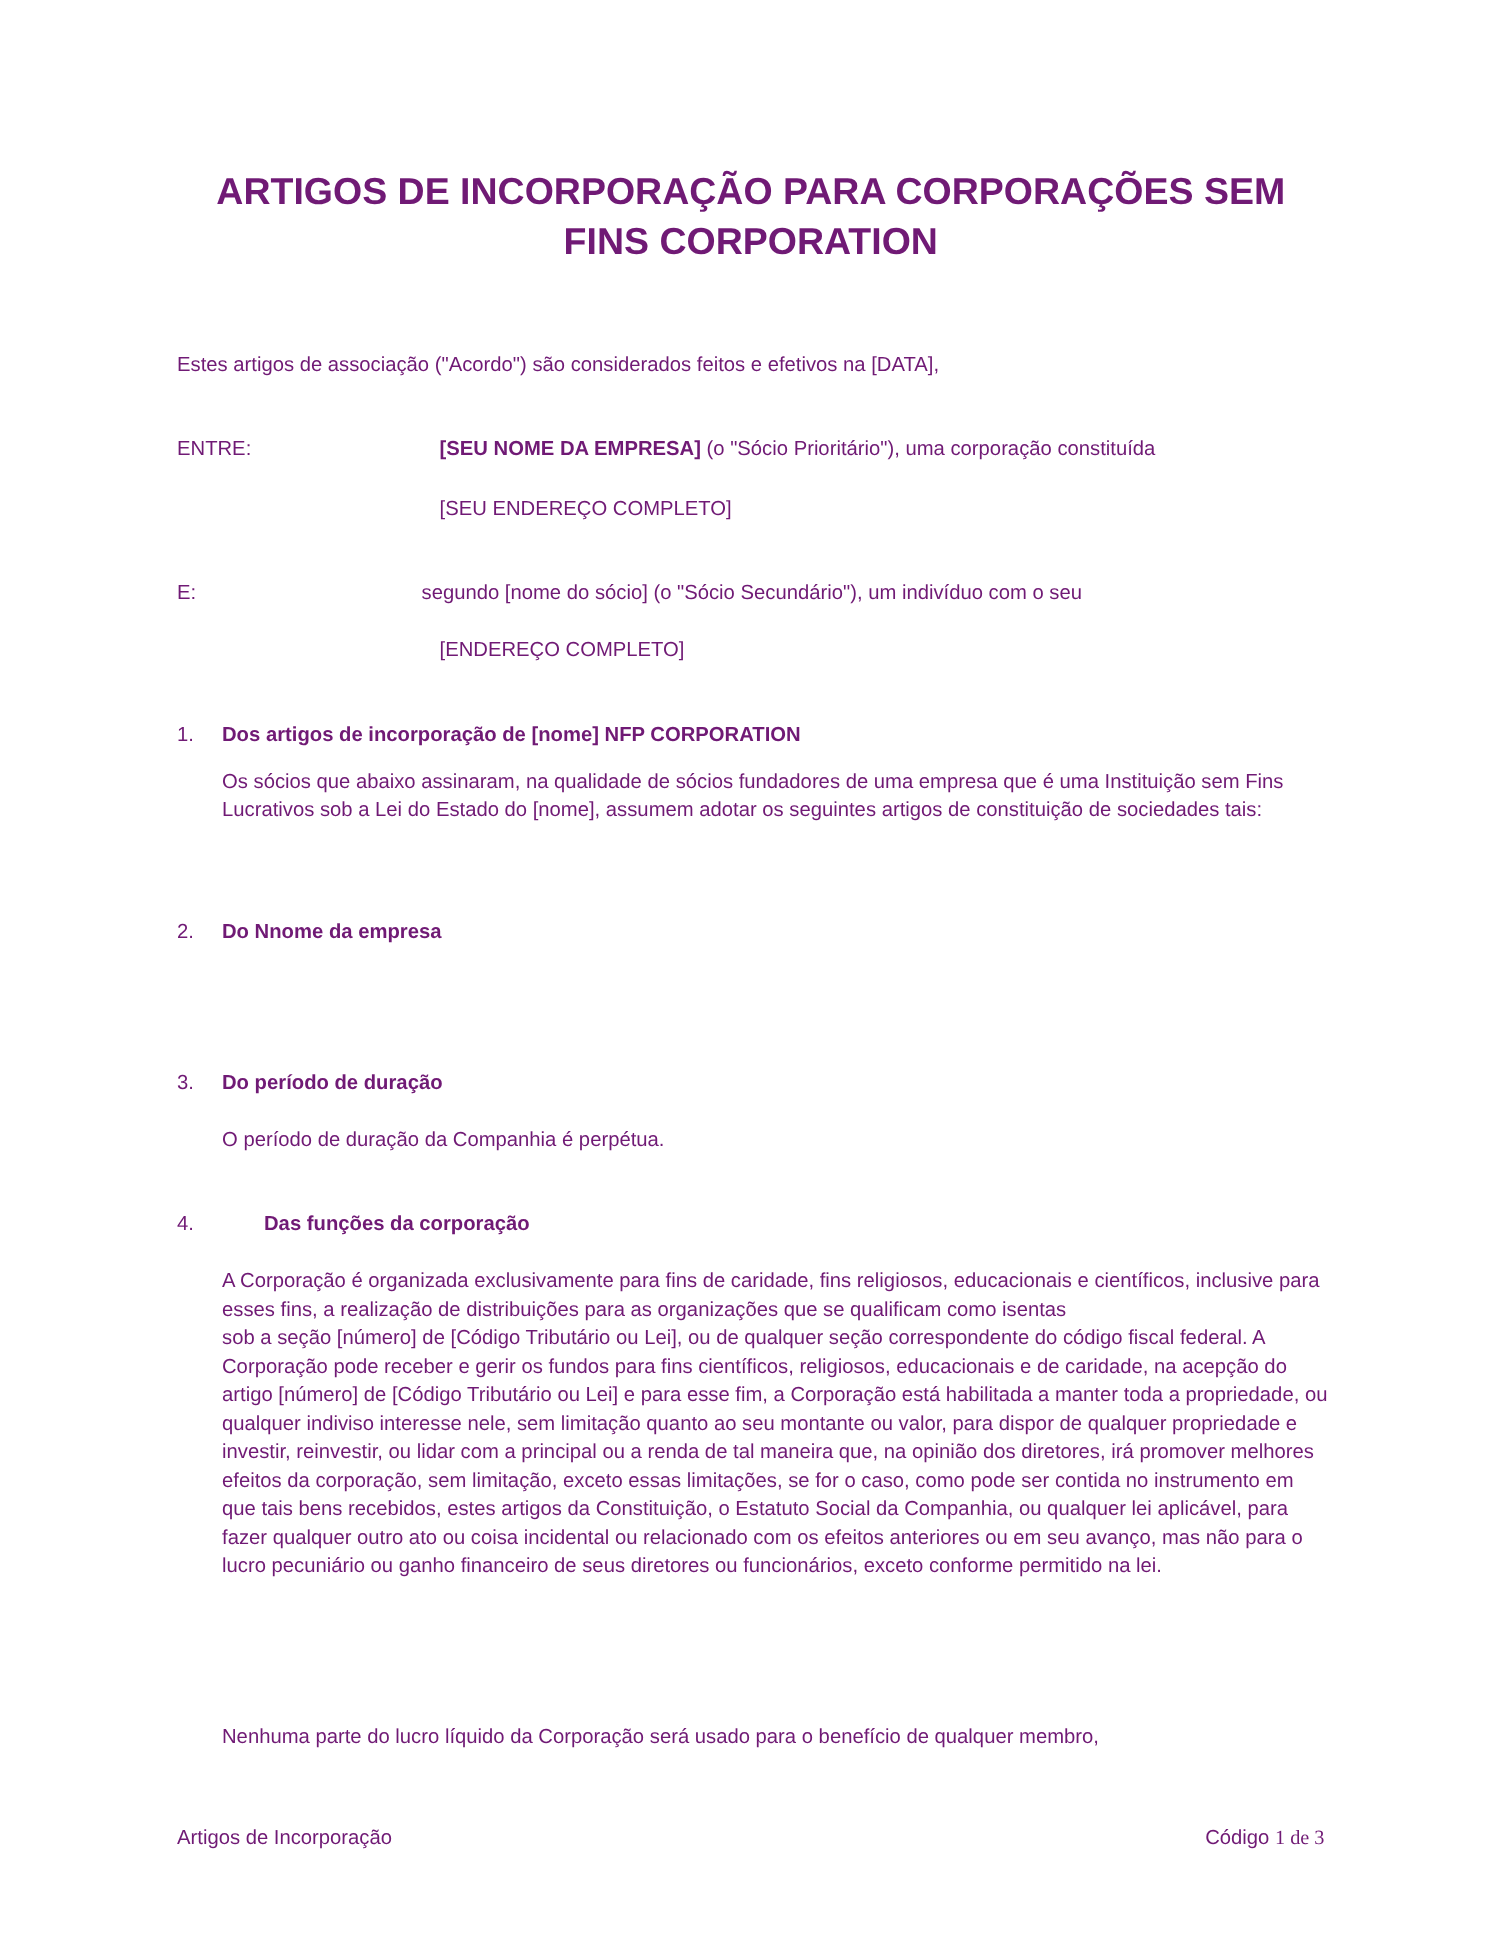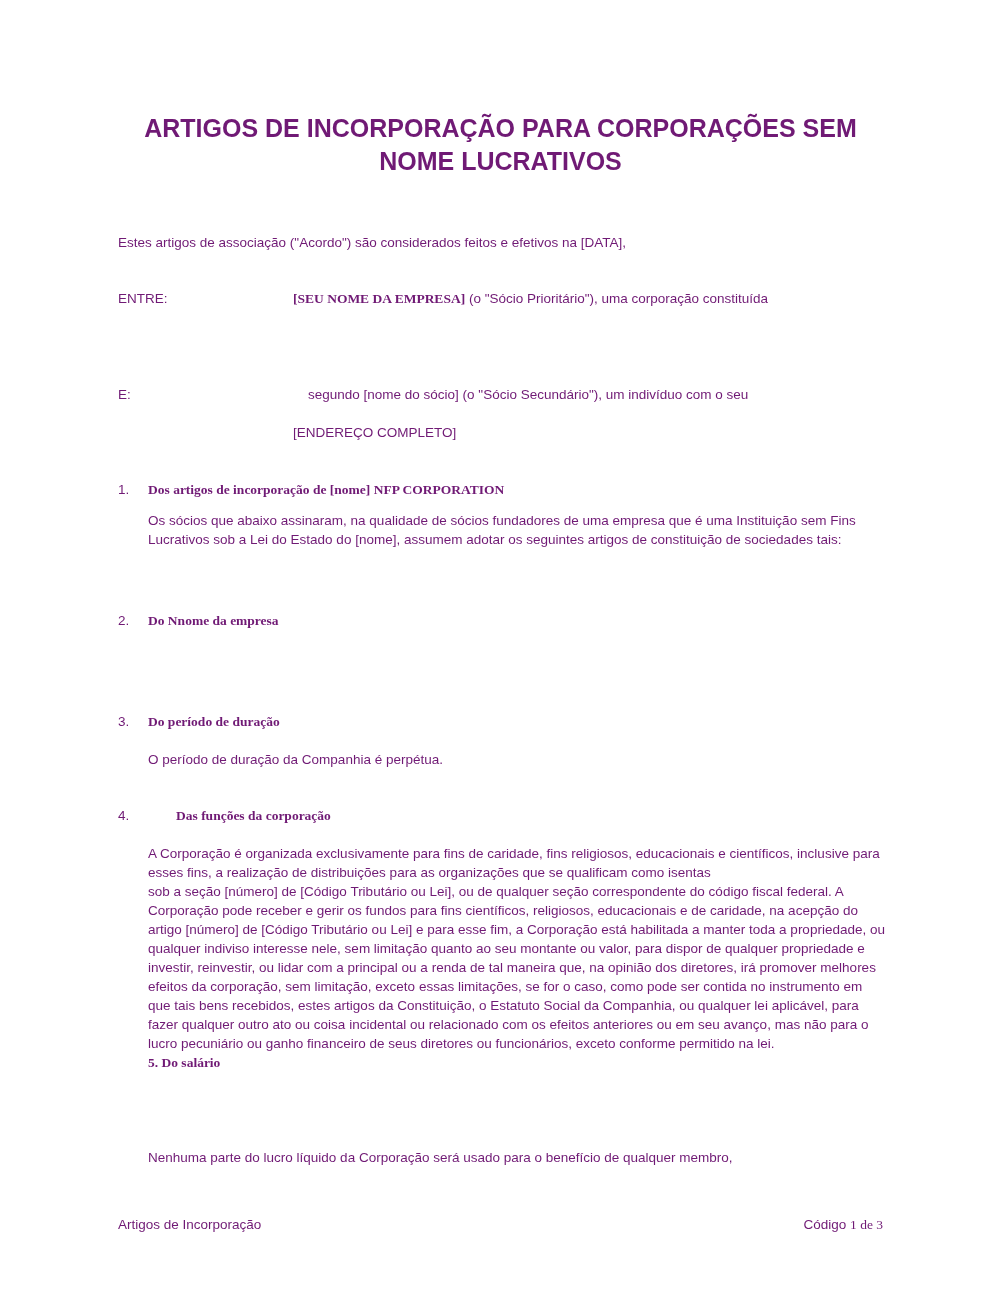--- a/index.html
+++ b/index.html
@@ -17,60 +17,60 @@
     font-size: 25px;
     line-height: 33px;
     font-weight: bold;
     text-align: center;
     letter-spacing: 0px;
   }
   .body-text {
     font-size: 13.5px;
     line-height: 19px;
   }
-  .bold { font-weight: bold; font-family: Liberation Serif, serif; }
+  .bold { font-weight: bold; }
   .serif { font-family: "Liberation Serif", serif; margin-top: 20px; }
   .right { text-align: right; }
 </style>
 </head>
 <body>
 
 <div class="page">
 
   <div class="abs title" style="top:112px; left:118px; width:765px;">
     <div>ARTIGOS DE INCORPORAÇÃO PARA CORPORAÇÕES SEM</div>
-    <div>NOME LUCRATIVOS</div>
+    <div>FINS CORPORATION</div>
   </div>
 
   <div class="abs body-text" style="top:233px; left:118px; width:765px;">Estes artigos de associação ("Acordo") são considerados feitos e efetivos na [DATA],</div>
 
   <div class="abs body-text" style="top:289px; left:118px;">ENTRE:</div>
   <div class="abs body-text" style="top:289px; left:293px; width:600px;"><span class="bold">[SEU NOME DA EMPRESA]</span><span> (o "Sócio Prioritário"), uma corporação constituída</span></div>
+  <div class="abs body-text" style="top:329px; left:293px; width:600px;">[SEU ENDEREÇO COMPLETO]</div>
 
   <div class="abs body-text" style="top:385px; left:118px;">E:</div>
-  <div class="abs body-text" style="top:385px; left:308px; width:600px;">segundo [nome do sócio] (o "Sócio Secundário"), um indivíduo com o seu</div>
+  <div class="abs body-text" style="top:385px; left:281px; width:600px;">segundo [nome do sócio] (o "Sócio Secundário"), um indivíduo com o seu</div>
   <div class="abs body-text" style="top:423px; left:293px; width:600px;">[ENDEREÇO COMPLETO]</div>
 
   <div class="abs body-text" style="top:480px; left:118px;">1.</div>
   <div class="abs body-text bold" style="top:480px; left:148px; width:737px;">Dos artigos de incorporação de [nome] NFP CORPORATION</div>
   <div class="abs body-text" style="top:511px; left:148px; width:737px;">Os sócios que abaixo assinaram, na qualidade de sócios fundadores de uma empresa que é uma Instituição sem Fins Lucrativos sob a Lei do Estado do [nome], assumem adotar os seguintes artigos de constituição de sociedades tais:</div>
 
   <div class="abs body-text" style="top:611px; left:118px;">2.</div>
   <div class="abs body-text bold" style="top:611px; left:148px; width:737px;">Do Nnome da empresa</div>
 
   <div class="abs body-text" style="top:712px; left:118px;">3.</div>
   <div class="abs body-text bold" style="top:712px; left:148px; width:737px;">Do período de duração</div>
   <div class="abs body-text" style="top:750px; left:148px; width:737px;">O período de duração da Companhia é perpétua.</div>
 
   <div class="abs body-text" style="top:806px; left:118px;">4.</div>
   <div class="abs body-text bold" style="top:806px; left:148px; width:737px;padding-left:28px;">Das funções da corporação</div>
   <div class="abs body-text" style="top:844px; left:148px; width:737px;">
     <div>A Corporação é organizada exclusivamente para fins de caridade, fins religiosos, educacionais e científicos, inclusive para esses fins, a realização de distribuições para as organizações que se qualificam como isentas</div>
     <div>sob a seção [número] de [Código Tributário ou Lei], ou de qualquer seção correspondente do código fiscal federal. A Corporação pode receber e gerir os fundos para fins científicos, religiosos, educacionais e de caridade, na acepção do artigo [número] de [Código Tributário ou Lei] e para esse fim, a Corporação está habilitada a manter toda a propriedade, ou qualquer indiviso interesse nele, sem limitação quanto ao seu montante ou valor, para dispor de qualquer propriedade e investir, reinvestir, ou lidar com a principal ou a renda de tal maneira que, na opinião dos diretores, irá promover melhores efeitos da corporação, sem limitação, exceto essas limitações, se for o caso, como pode ser contida no instrumento em que tais bens recebidos, estes artigos da Constituição, o Estatuto Social da Companhia, ou qualquer lei aplicável, para fazer qualquer outro ato ou coisa incidental ou relacionado com os efeitos anteriores ou em seu avanço, mas não para o lucro pecuniário ou ganho financeiro de seus diretores ou funcionários, exceto conforme permitido na lei.</div>
-    <div class="bold">5. Do salário</div>
   </div>
 
   <div class="abs body-text" style="top:1148px; left:148px; width:737px;">Nenhuma parte do lucro líquido da Corporação será usado para o benefício de qualquer membro,</div>
 
   <div class="abs body-text" style="top:1215px; left:118px;">Artigos de Incorporação</div>
   <div class="abs body-text right" style="top:1215px; right:117px;"><span>Código</span>&nbsp;<span class="serif">1 de 3</span></div>
 
 </div>
 
 </body></html>

